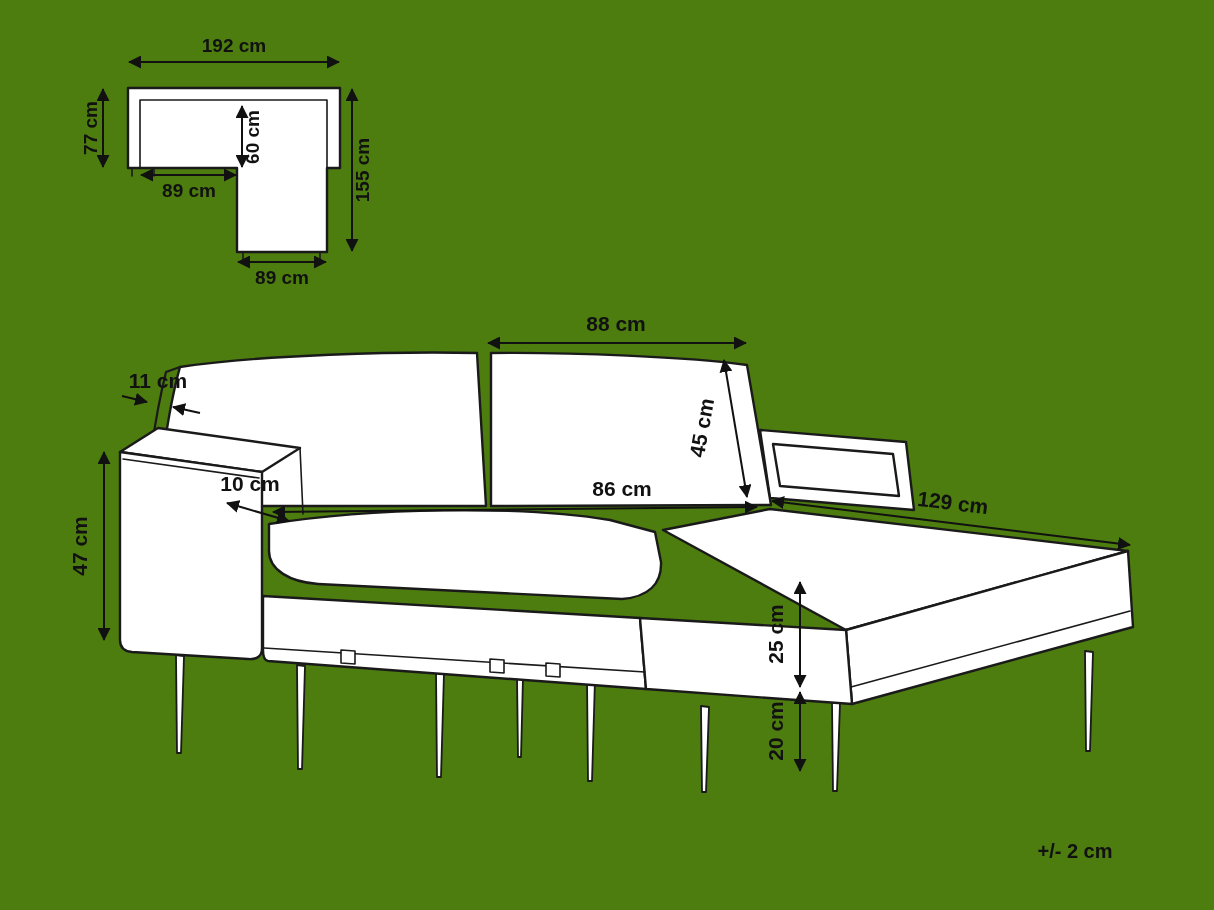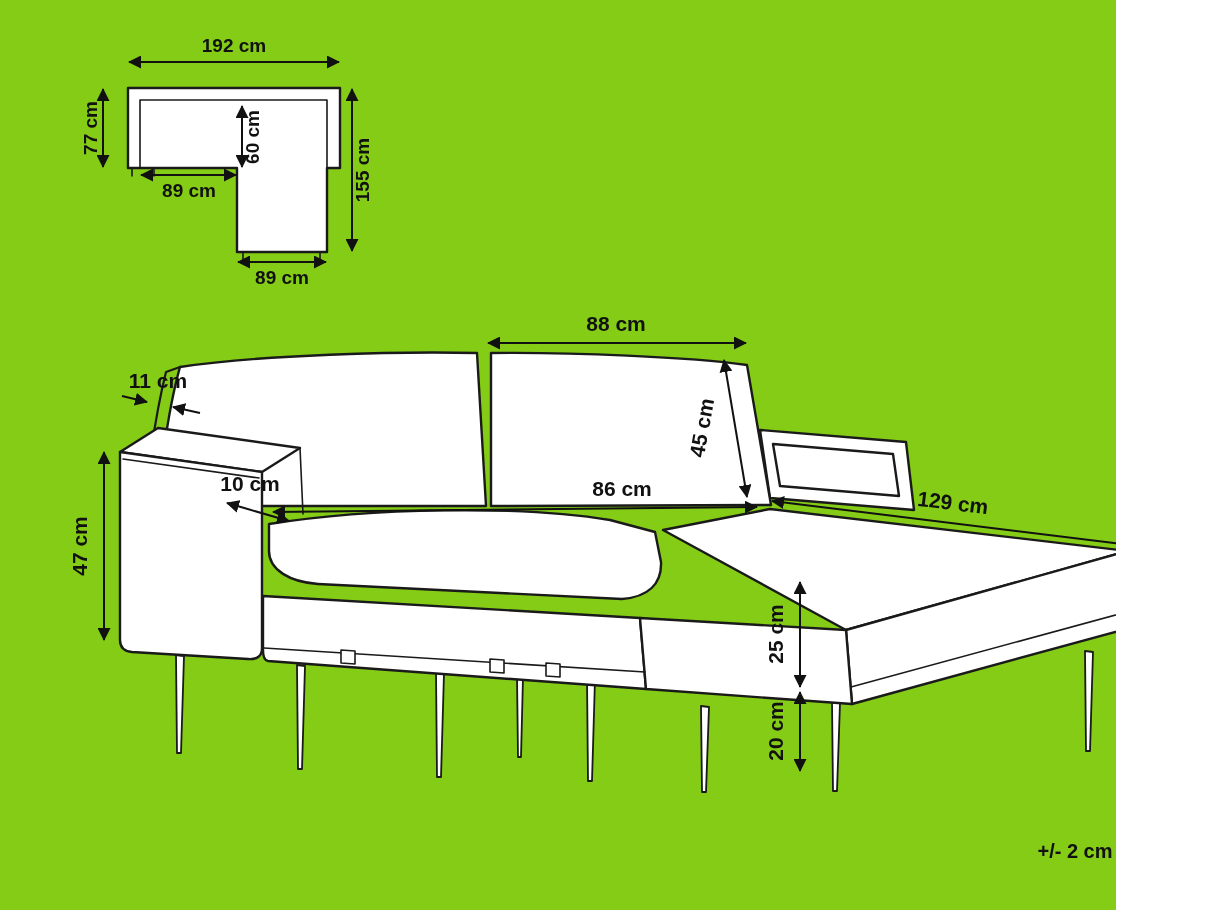--- a/index.html
+++ b/index.html
@@ -1,16 +1,16 @@
 <!DOCTYPE html>
 <html><head>
 <meta charset="utf-8">
 <style>
   html,body{margin:0;padding:0;background:#fff;}
-  .page{position:relative;width:1116px;height:910px;background:#84cc16;overflow:hidden;}
+  .page{position:relative;width:1214px;height:910px;background:#4d7c0f;overflow:hidden;}
   svg{display:block;}
   .shape{fill:#ffffff;stroke:#1a1a1a;stroke-width:2.4;stroke-linejoin:round;stroke-linecap:round;}
   .ln{fill:none;stroke:#1a1a1a;stroke-width:2.2;stroke-linejoin:round;stroke-linecap:round;}
   .thin{fill:none;stroke:#1a1a1a;stroke-width:1.6;stroke-linejoin:round;stroke-linecap:round;}
   .dimln{fill:none;stroke:#111111;stroke-width:2;}
   .dim{font-family:"Liberation Sans",sans-serif;font-weight:700;font-size:21px;fill:#111111;}
   .dim-s{font-family:"Liberation Sans",sans-serif;font-weight:700;font-size:19px;fill:#111111;}
   .tol{font-family:"Liberation Sans",sans-serif;font-weight:700;font-size:20px;fill:#111111;}
 </style>
 </head>

